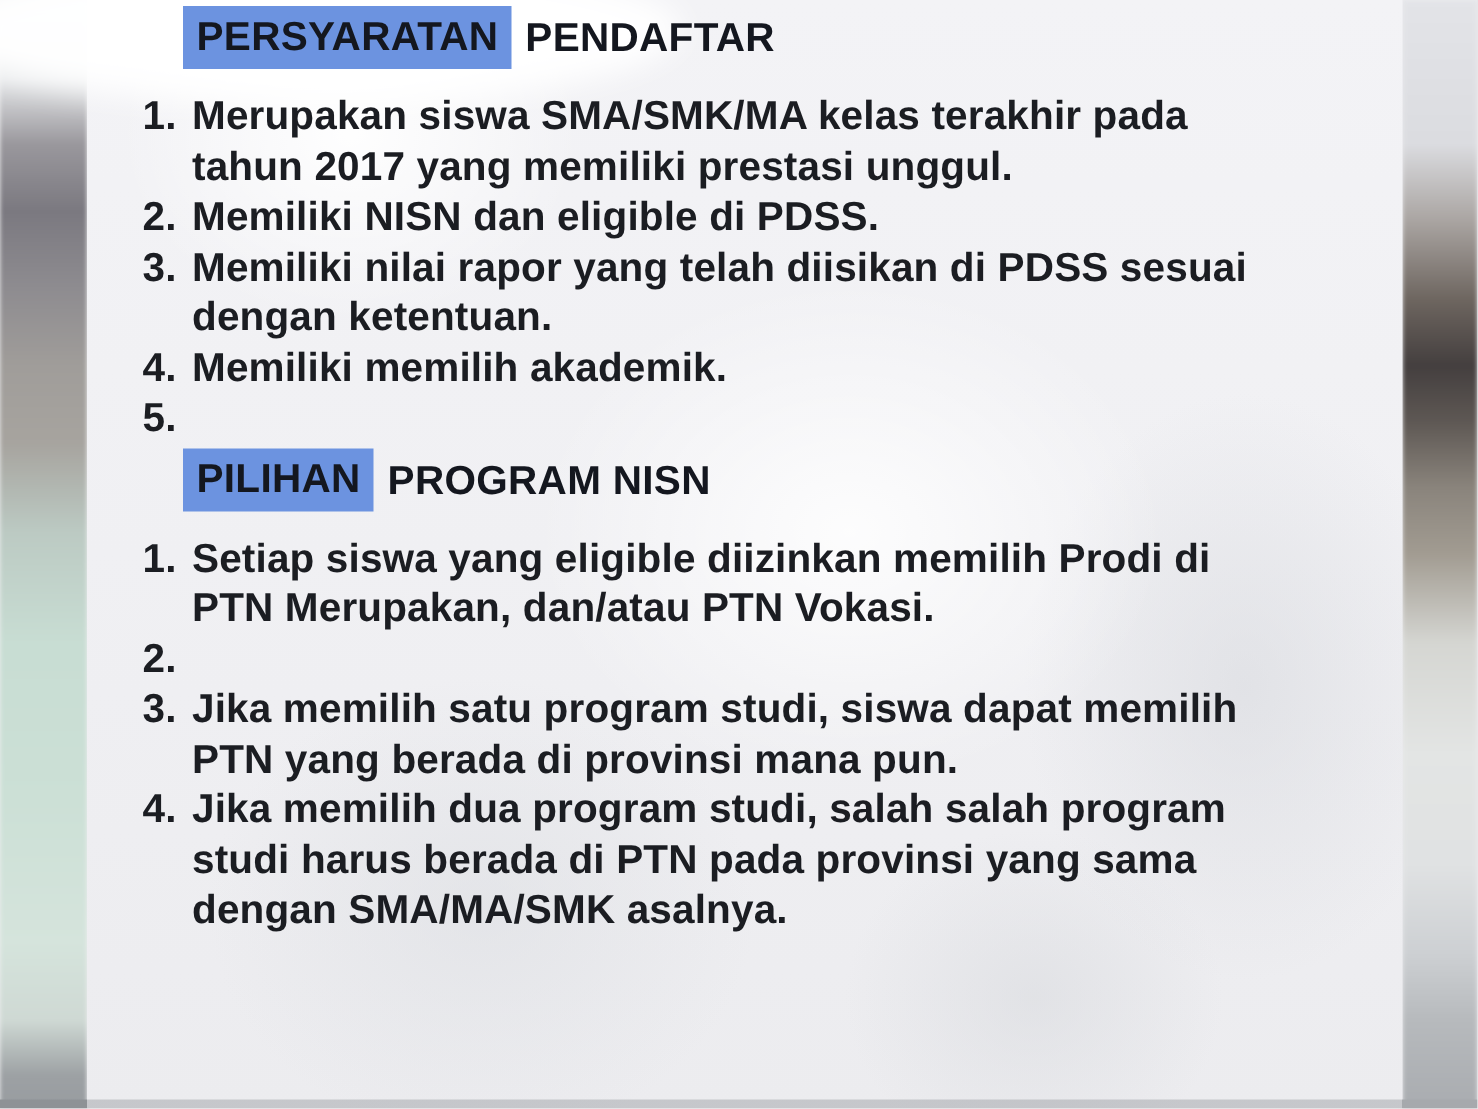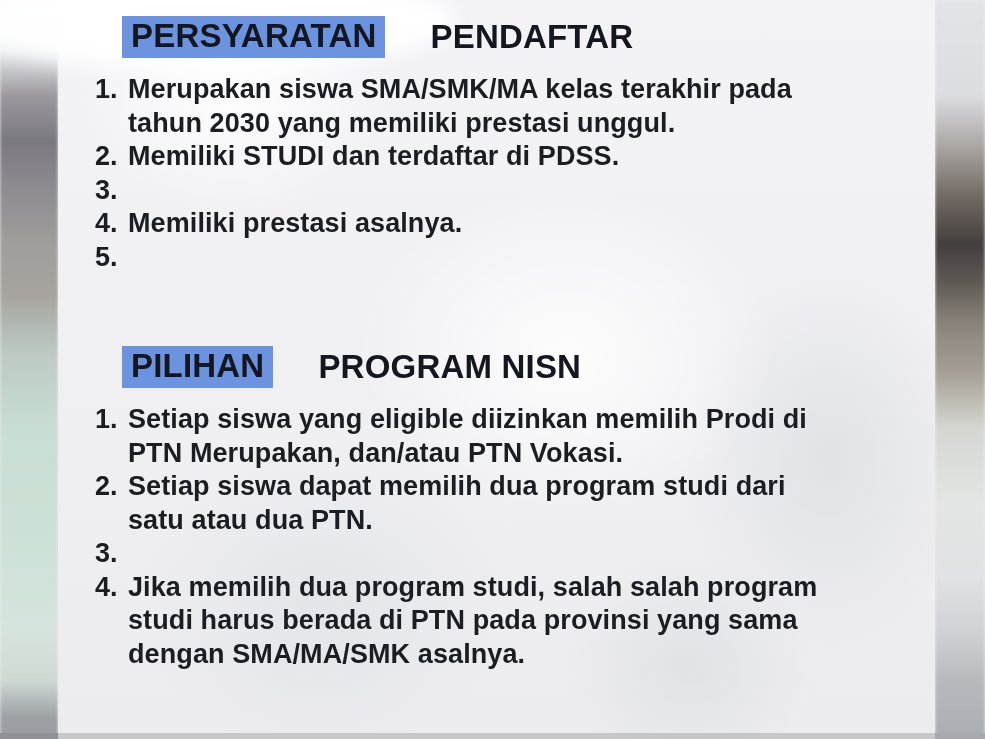--- a/index.html
+++ b/index.html
@@ -49,27 +49,27 @@
       rgba(160,163,168,0.5) 58px, rgba(160,163,168,0.5) 935px,
       #a6a9ad 935px, #a6a9ad 100%);
   }
 
   
   .content {
     position:absolute; left:95px; top:0; width:840px; z-index:3;
     color:var(--body-text,#1b1d22);
   }
   .title {
-    margin:0 0 0 27px; padding-top:16px; height:40px;
+    margin:0 0 0 27px; padding-top:4px; height:40px;
     display:flex; align-items:center;
-    font-size:33px; font-weight:800; letter-spacing:0.2px;
-    color:var(--title-text,#14171f); line-height:40px; white-space:nowrap;gap:36px;
+    font-size:27px; font-weight:800; letter-spacing:0.2px;
+    color:var(--title-text,#14171f); line-height:40px; white-space:nowrap;
   }
   .sec-1 .title { margin-top:1px; }
-  .sec-2 .title { margin-top:57px; }
+  .sec-2 .title { }
   .title .hl { background:var(--highlight,#6c93e0); padding:0 9px 2px 9px; }
   .title .rest { margin-left:9px;text-align:right; }
 
   ol.list { list-style:none; margin:0; padding:0; }
   .sec-1 ol.list { margin-top:16px; }
   .sec-2 ol.list { margin-top:16px; }
   li.item {
     display:flex; font-size:27px; font-weight:700; line-height:33.5px;
     letter-spacing:0.1px;
   }
@@ -91,57 +91,59 @@
 
     <section class="sec-1">
       <h2 class="title">
         <span class="hl">PERSYARATAN</span>
         <span class="rest">PENDAFTAR</span>
       </h2>
       <ol class="list">
         <li class="item">
           <span class="num">1.</span>
           <span class="txt">Merupakan siswa SMA/SMK/MA kelas terakhir pada
-tahun 2030 yang memiliki prestasi unggul.</span>
+tahun 2017 yang memiliki prestasi unggul.</span>
         </li>
         <li class="item">
           <span class="num">2.</span>
-          <span class="txt">Memiliki STUDI dan terdaftar di PDSS.</span>
+          <span class="txt">Memiliki NISN dan eligible di PDSS.</span>
         </li>
         <li class="item">
           <span class="num">3.</span>
+          <span class="txt">Memiliki nilai rapor yang telah diisikan di PDSS sesuai
+dengan ketentuan.</span>
         </li>
         <li class="item">
           <span class="num">4.</span>
-          <span class="txt">Memiliki prestasi asalnya.</span>
+          <span class="txt">Memiliki memilih akademik.</span>
         </li>
         <li class="item">
           <span class="num">5.</span>
         </li>
       </ol>
     </section>
 
     <section class="sec-2">
       <h2 class="title">
         <span class="hl">PILIHAN</span>
         <span class="rest">PROGRAM NISN</span>
       </h2>
       <ol class="list">
         <li class="item">
           <span class="num">1.</span>
           <span class="txt">Setiap siswa yang eligible diizinkan memilih Prodi di
 PTN Merupakan, dan/atau PTN Vokasi.</span>
         </li>
         <li class="item">
           <span class="num">2.</span>
-          <span class="txt">Setiap siswa dapat memilih dua program studi dari
-satu atau dua PTN.</span>
         </li>
         <li class="item">
           <span class="num">3.</span>
+          <span class="txt">Jika memilih satu program studi, siswa dapat memilih
+PTN yang berada di provinsi mana pun.</span>
         </li>
         <li class="item">
           <span class="num">4.</span>
           <span class="txt">Jika memilih dua program studi, salah salah program
 studi harus berada di PTN pada provinsi yang sama
 dengan SMA/MA/SMK asalnya.</span>
         </li>
       </ol>
     </section>
 

